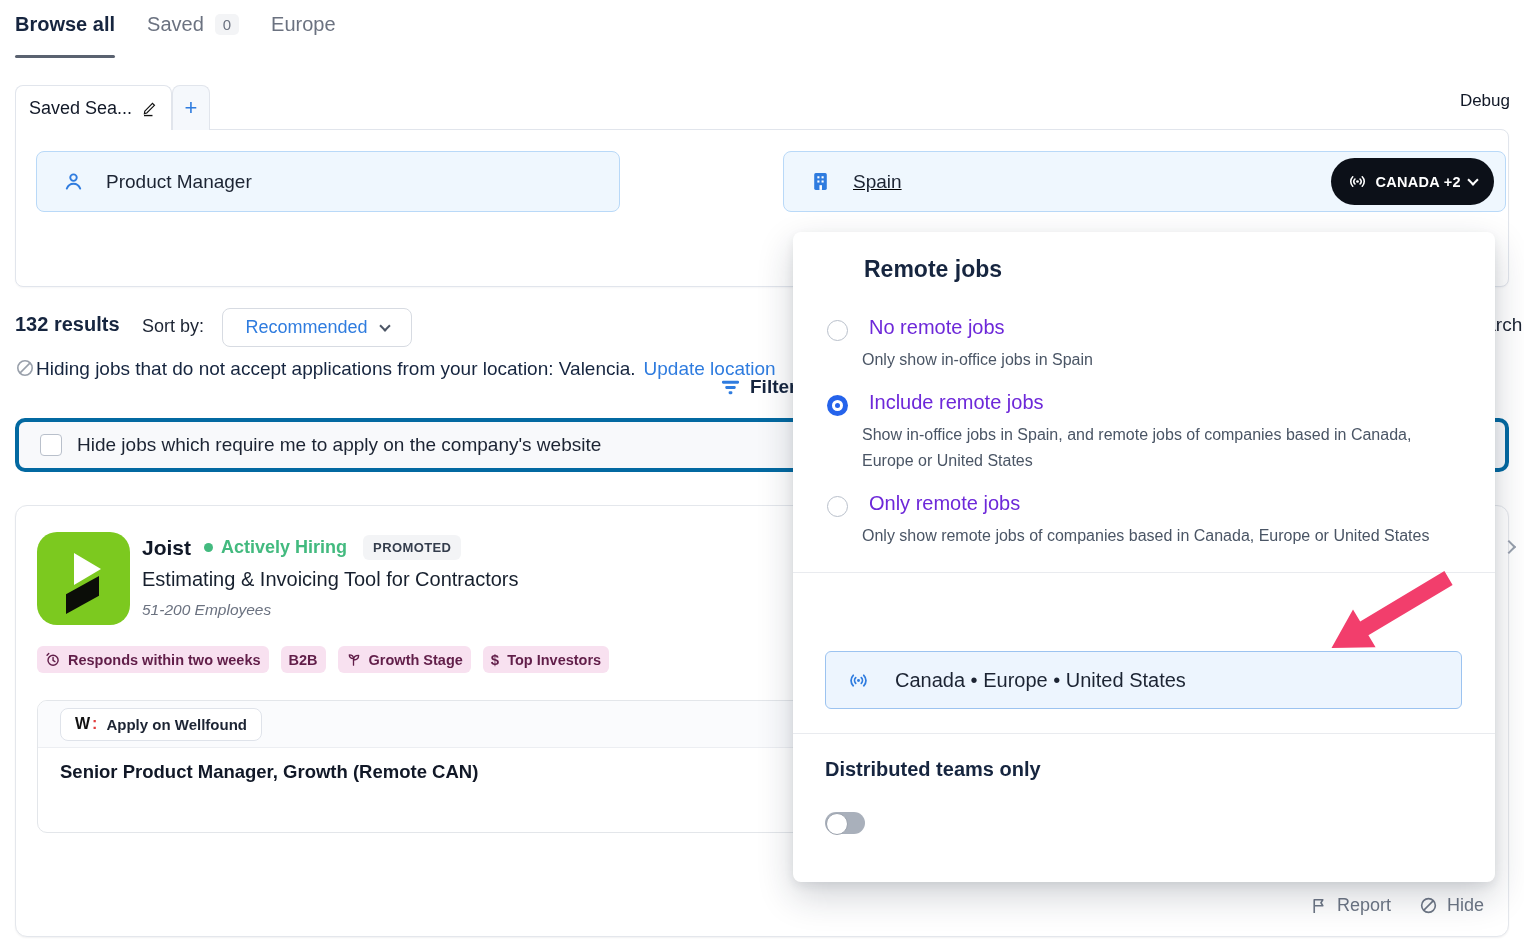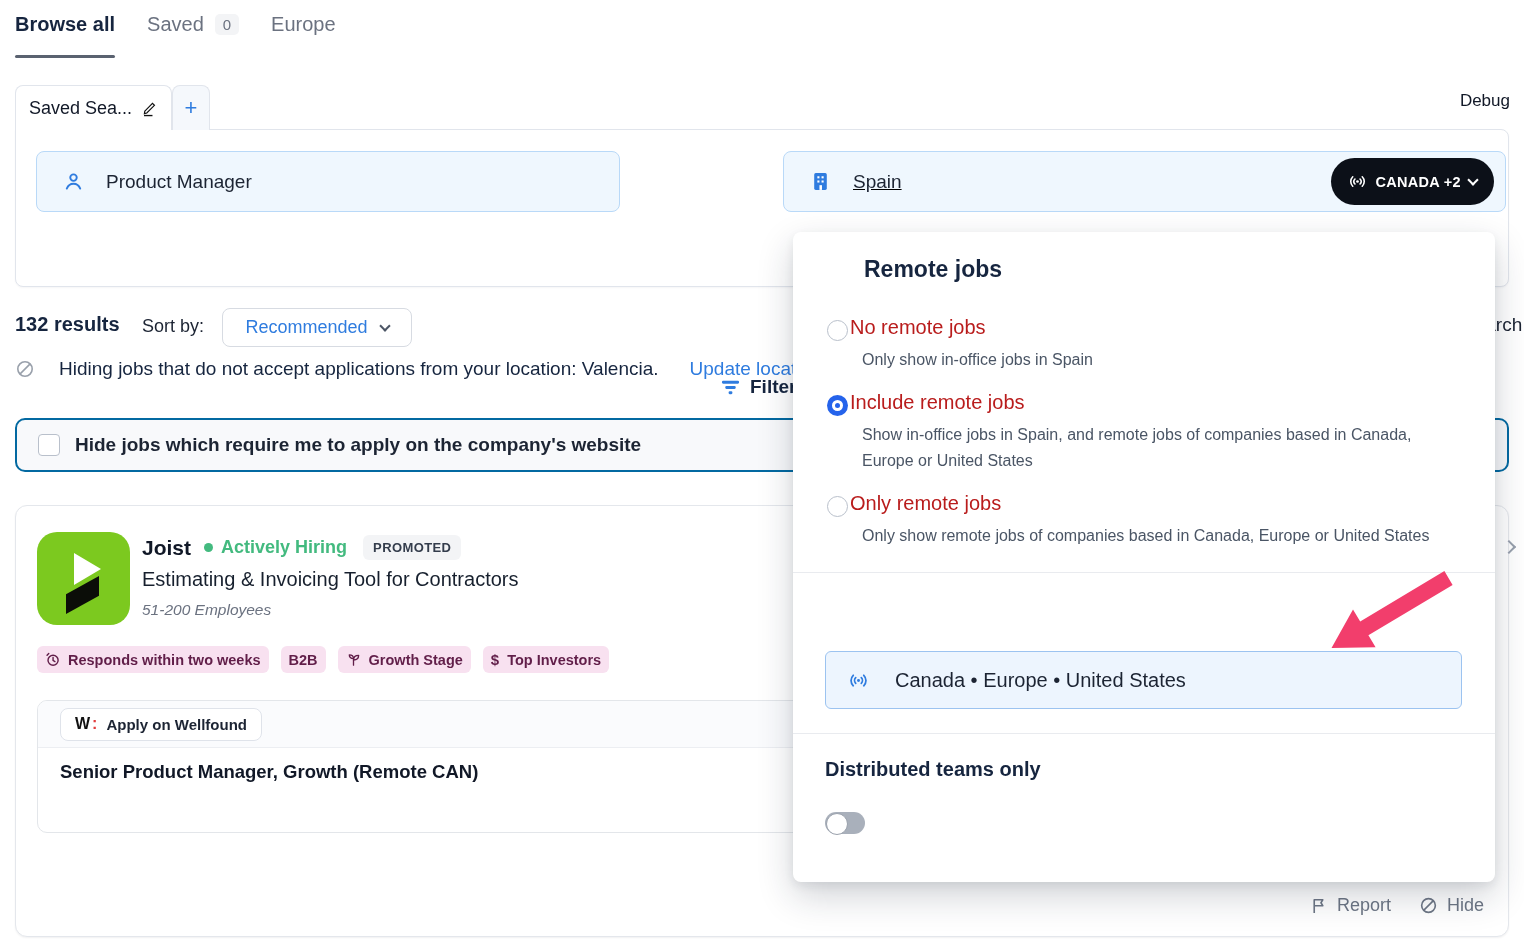--- a/index.html
+++ b/index.html
@@ -44,27 +44,27 @@
   
   .results-count { position:absolute; left:15px; top:313px; font-size:20px; font-weight:700; color:#16253f; }
   .sortby-label { position:absolute; left:142px; top:316px; font-size:18px; color:#1c2433; }
   .sort-select { position:absolute; left:222px; top:308px; width:190px; height:39px; border:1px solid #d7dbe2;
     border-radius:8px; background:#fff; display:flex; align-items:center; justify-content:center; gap:13px; }
   .sort-value { font-size:18px; color:#2f7cdf; }
   .sort-chev { color:#4c5666; }
   .search-btn-partial { position:absolute; left:1462px; top:314px; font-size:19px; color:#1c2433; }
 
   
-  .notice-row { position:absolute; left:15px; top:358px; display:flex; align-items:center; gap:24px; width:1480px; }
+  .notice-row { position:absolute; left:15px; top:358px; display:flex; gap:1px; width:1480px; }
   .notice-text { font-size:19px; color:#16253f; }
   .notice-link { font-size:19px; color:#2f7cdf; margin-left:7px; text-decoration:none; }
 
   
   .checkbox-row { position:absolute; left:15px; top:418px; width:1494px; height:54px; background:#f8f9fb;
-    border:2px solid #0369a1; border-radius:10px; display:flex; align-items:center; gap:15px; padding-left:21px;font-weight:bold; }
+    border:4px solid #0369a1; border-radius:10px; display:flex; align-items:center; gap:15px; padding-left:21px; }
   .checkbox-box { width:22px; height:22px; border:1.5px solid #b9c0cb; border-radius:4px; background:#fff; flex:none; }
   .checkbox-label { font-size:19px; color:#1c2433; }
 
   
   .job-card { position:absolute; left:15px; top:505px; width:1494px; height:432px; background:#fff;
     border:1px solid #e4e7ec; border-radius:12px; box-shadow:0 1px 2px rgba(16,24,40,.06); }
   .joist-logo { position:absolute; left:21px; top:26px; width:93px; height:93px; background:#7cc91f;
     border-radius:20px; overflow:hidden; }
   .logo-tri { position:absolute; left:37px; top:21px; width:0; height:0;
     border-left:27px solid #fff; border-top:16px solid transparent; border-bottom:16px solid transparent; }
@@ -98,21 +98,21 @@
 
   
   .popup { position:absolute; left:793px; top:232px; width:702px; height:650px; background:#fff;
     border-radius:8px; box-shadow:0 4px 10px rgba(25,35,55,.08), 0 14px 36px rgba(25,35,55,.2); z-index:50; }
   .popup-title { position:absolute; left:32px; top:24px; font-size:23px; font-weight:700; color:#16253f;margin-left:39px; }
   .radio { width:21px; height:21px; border-radius:50%; border:1.5px solid #b9c0cb; background:#fff; flex:none; }
   .radio.checked { border:none; background:#2563eb; display:grid; }
   .radio.checked::before { content:""; width:11px; height:11px; background:#fff; border-radius:50%; grid-area:1/1; place-self:center; }
   .radio.checked::after  { content:""; width:5px;  height:5px;  background:#2563eb; border-radius:50%; grid-area:1/1; place-self:center; }
   .opt-radio { position:absolute; left:34px; }
-  .opt-label { position:absolute; left:57px; font-size:20px; color:#b91c1c; }
+  .opt-label { position:absolute; left:76px; font-size:20px; color:#6d28d9; }
   .opt-desc  { position:absolute; left:69px; font-size:16px; color:#4a5565; line-height:26px; max-width:600px; }
   .popup-divider { position:absolute; left:0; width:702px; height:1px; background:#e9ebef; }
   .popup-subtitle { position:absolute; left:32px; font-size:20px; font-weight:700; color:#16253f; }
   .based-input { position:absolute; left:32px; top:419px; width:637px; height:58px; background:#edf5fe;
     border:1px solid #9cc3f0; border-radius:6px; display:flex; align-items:center; }
   .based-input .si-icon { margin-left:22px; }
   .based-value { margin-left:26px; font-size:20px; color:#1c2433; }
   .toggle { position:absolute; left:32px; top:580px; width:40px; height:22px; border-radius:11px; background:#a9b0bb; }
   .toggle::before { content:""; position:absolute; left:1px; top:1px; width:20px; height:20px; border-radius:50%;
     background:#fff; border:1px solid #9aa1ac; }

